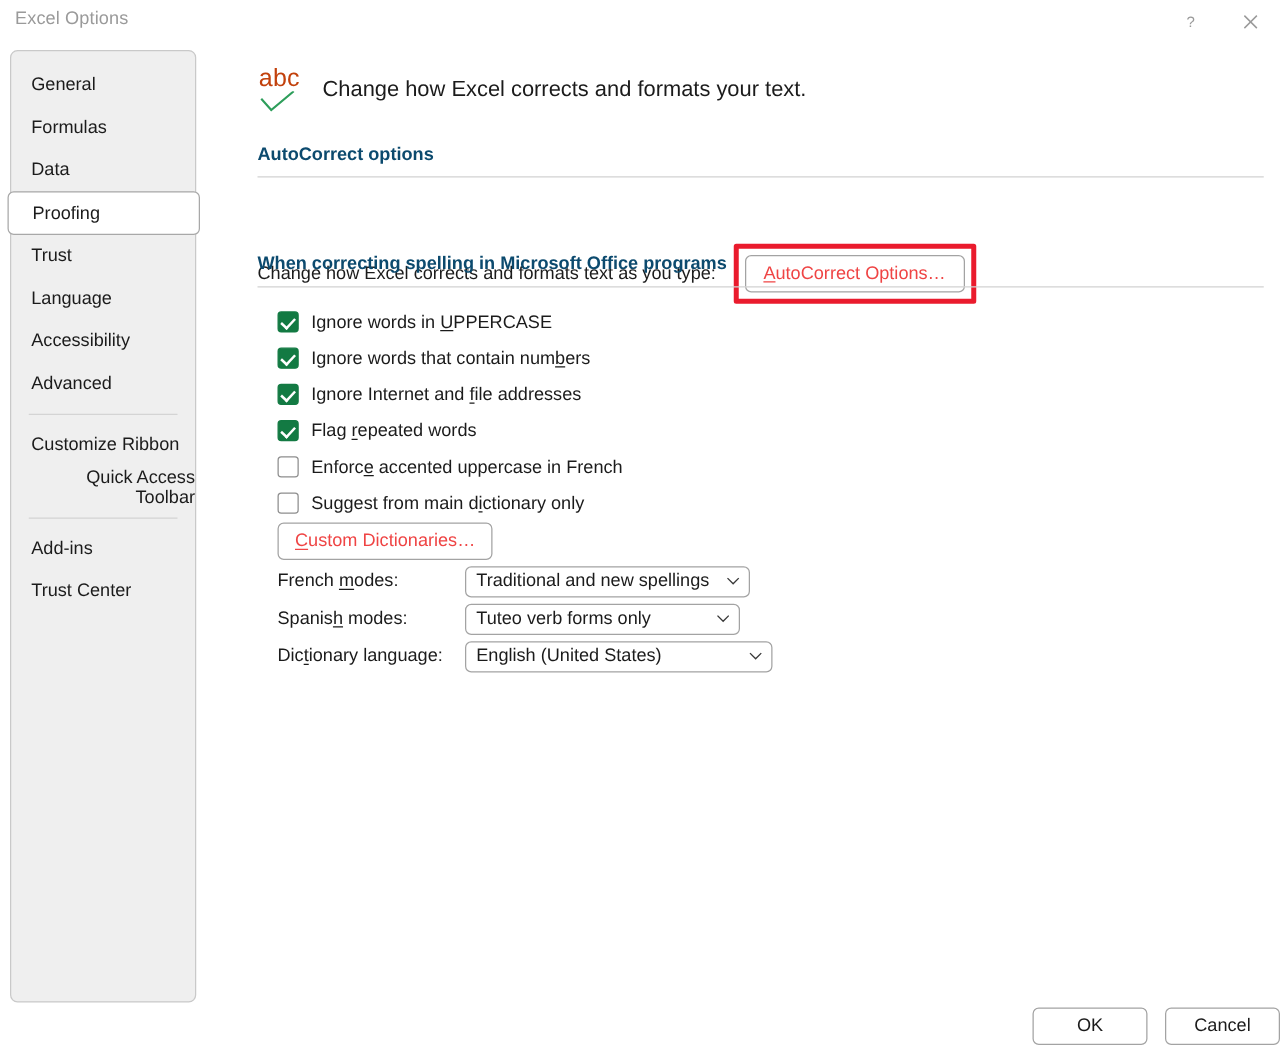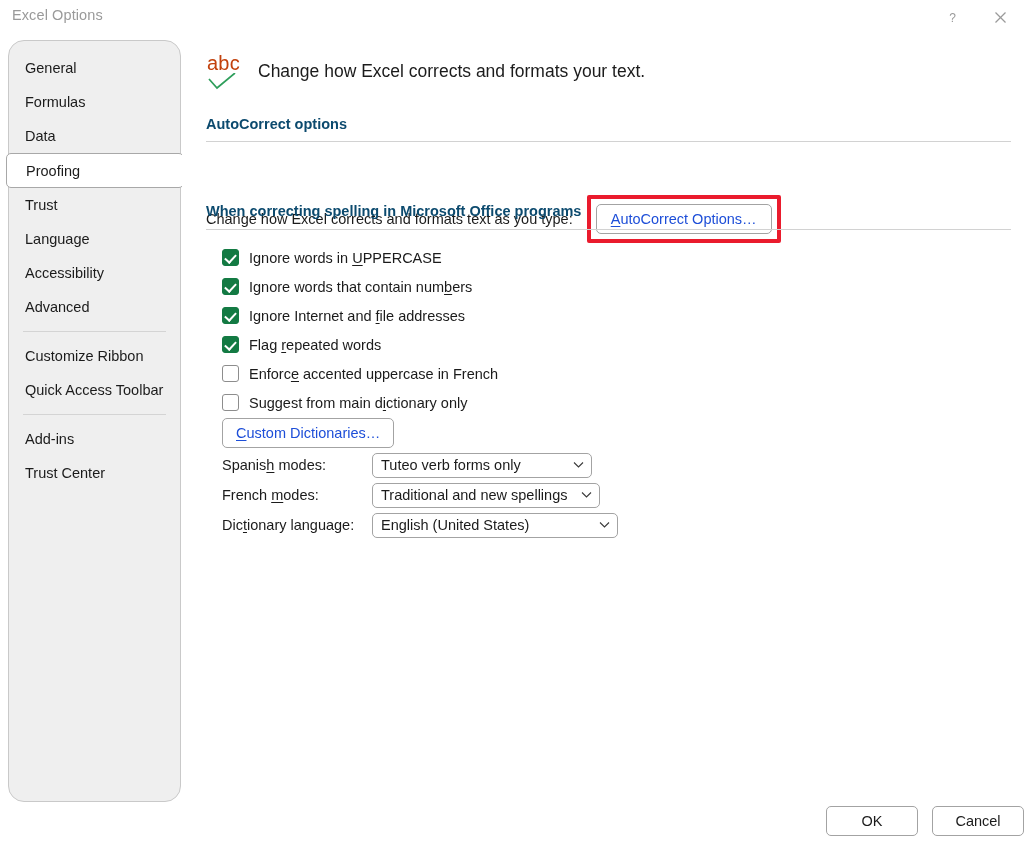--- a/index.html
+++ b/index.html
@@ -47,25 +47,25 @@
   }
   .win-btn svg { display: block; }
   .help-btn { right: 60px; }
   .close-btn { right: 12px; }
 
   
   .sidebar {
     position: absolute;
     left: 8px;
     top: 40px;
-    width: 173px;
+    width: 149px;
     height: 762px;
     background: #efefef;
     border: 1px solid #c9c9c9;
-    border-radius: 16px;
+    border-radius: 6px;
     padding-top: 10px;
     text-align: right;
   }
   .nav-item {
     height: 34px;
     display: flex;
     align-items: center;
     padding-left: 16px;
     font-size: 14.5px;
     color: #1b1b1b;
@@ -159,21 +159,21 @@
     color: #1b1b1b;
     margin-right: 14px;
   }
 
   .btn {
     background: #ffffff;
     border: 1px solid #a3a3a3;
     border-radius: 5px;
     font-family: "Liberation Sans", sans-serif;
     font-size: 14.5px;
-    color: #1d4ed8;
+    color: #ef4444;
     padding: 0 14px;
     height: 30px;
     line-height: 28px;
     cursor: default;
     white-space: nowrap;
   }
   .btn-wrap-highlight {
     position: relative;
     padding: 5px;
     border: 4px solid #ea1b2d;
@@ -416,33 +416,33 @@
     <span class="cb off"></span>
     <span class="cb-label">Suggest from main d<u>i</u>ctionary only</span>
   </div>
 </div>
 
 <button class="btn cust-dict-btn"><u>C</u>ustom Dictionaries…</button>
 
 <div class="form-grid">
 
   <div class="form-row">
-    <span class="form-label">Spanis<u>h</u> modes:</span>
-    <div class="select sel-spanish">
-      <span>Tuteo verb forms only</span>
+    <span class="form-label">French <u>m</u>odes:</span>
+    <div class="select sel-french">
+      <span>Traditional and new spellings</span>
       <svg class="chev" width="11" height="8" viewBox="0 0 11 8">
         <polyline points="1,1.5 5.5,6 10,1.5" fill="none" stroke="#3a3a3a" stroke-width="1.1"></polyline>
       </svg>
     </div>
   </div>
 
   <div class="form-row">
-    <span class="form-label">French <u>m</u>odes:</span>
-    <div class="select sel-french">
-      <span>Traditional and new spellings</span>
+    <span class="form-label">Spanis<u>h</u> modes:</span>
+    <div class="select sel-spanish">
+      <span>Tuteo verb forms only</span>
       <svg class="chev" width="11" height="8" viewBox="0 0 11 8">
         <polyline points="1,1.5 5.5,6 10,1.5" fill="none" stroke="#3a3a3a" stroke-width="1.1"></polyline>
       </svg>
     </div>
   </div>
 
   <div class="form-row">
     <span class="form-label">Dic<u>t</u>ionary language:</span>
     <div class="select sel-dict">
       <span>English (United States)</span>

